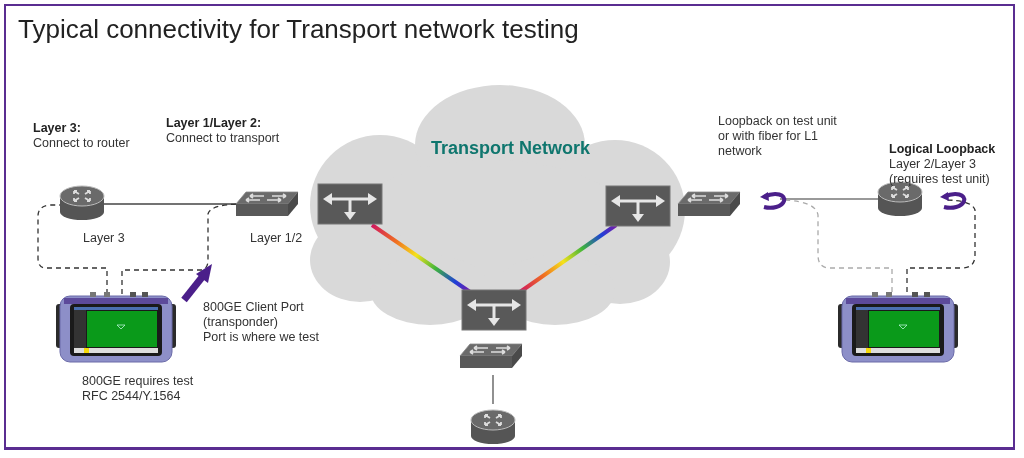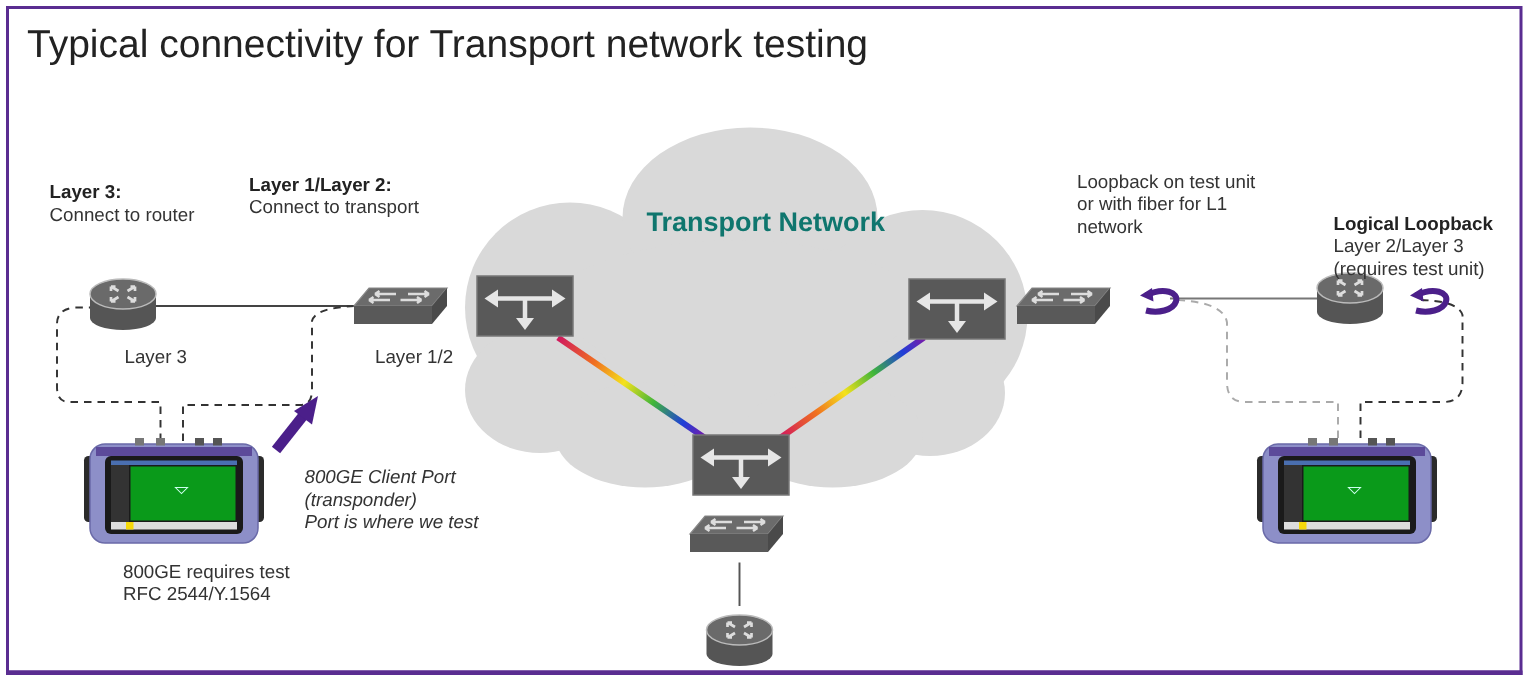--- a/index.html
+++ b/index.html
@@ -152,21 +152,21 @@
   <span>Connect to router</span>
 </div>
 <div class="lbl" style="left:166px;top:116px;">
   <b>Layer 1/Layer 2:</b><br>
   <span>Connect to transport</span>
 </div>
 <div class="lbl" style="left:431px;top:141px;font-size:18px;font-weight:bold;color:#0f766e;">Transport Network</div>
 <div class="lbl" style="left:83px;top:231px;text-align:center;">Layer 3</div>
 <div class="lbl" style="left:250px;top:231px;">Layer 1/2</div>
 
-<div class="lbl" style="left:203px;top:311px;font-style:italic;">
+<div class="lbl" style="left:203px;top:300px;">
   <span>800GE Client Port</span><br>
   <span>(transponder)</span><br>
   <span>Port is where we test</span>
 </div>
 <div class="lbl" style="left:82px;top:374px;">
   <span>800GE requires test</span><br>
   <span>RFC 2544/Y.1564</span>
 </div>
 
 <div class="lbl" style="left:718px;top:114px;">

